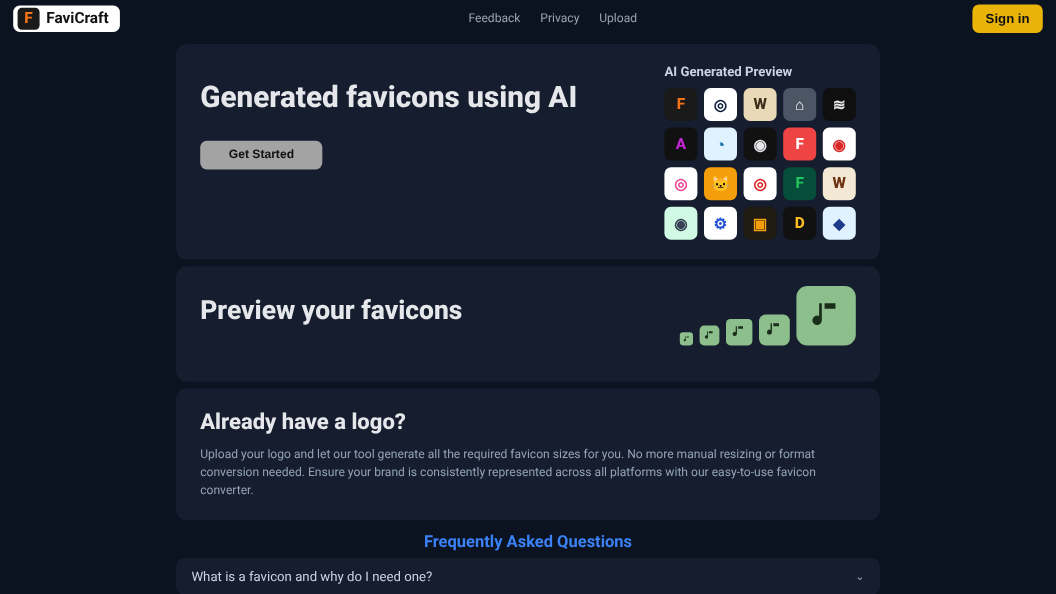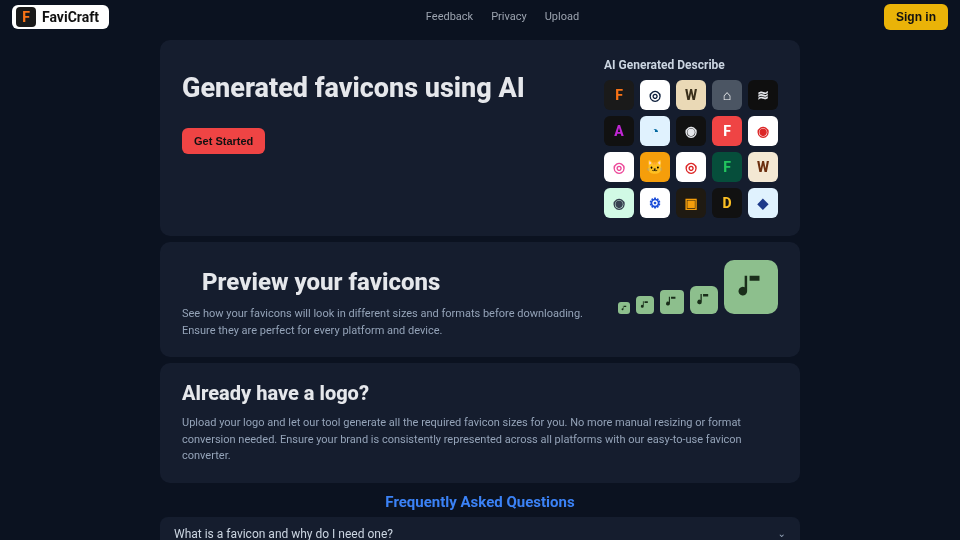--- a/index.html
+++ b/index.html
@@ -88,25 +88,25 @@
       margin-bottom: 10px;
       margin-top: 14px;
     }
     .hero p, .panel p {
       color: #94a3b8;
       font-size: 11px;
       line-height: 1.5;
       max-width: 420px;
     }
     .cta {
-      background: #ef4444;
+      background: #a3a3a3;
       color: #111;
       border: none;
       border-radius: 6px;
-      padding: 7px 12px;
+      padding: 7px 26px;
       font-weight: 700;
       font-size: 11px;
       margin-top: 14px;
       cursor: pointer;
     }
     .grid-label {
       color: #cbd5e1;
       font-size: 12px;
       font-weight: 700;
       margin-bottom: 8px;
@@ -131,21 +131,20 @@
       align-items: flex-start;
       min-height: 105px;
     }
     .preview-left { flex: 1; }
     .preview h2 {
       color: #e5e7eb;
       font-size: 24px;
       font-weight: 800;
       margin-bottom: 10px;
       margin-top: 8px;
-      margin-left: 20px;
     }
     .preview-icons {
       display: flex;
       align-items: flex-end;
       gap: 6px;
     }
     .pv {
       border-radius: 4px;
       display: flex;
       align-items: center;
@@ -205,21 +204,21 @@
   </nav>
   <button class="signin">Sign in</button>
 </div>
 
 <div class="panel hero">
   <div class="hero-left">
     <h1>Generated favicons using AI</h1>
     <button class="cta">Get Started</button>
   </div>
   <div>
-    <div class="grid-label">AI Generated Describe</div>
+    <div class="grid-label">AI Generated Preview</div>
     <div class="fav-grid" id="fav-grid">
         <div class="fav" style="background: rgb(26, 26, 26); color: rgb(249, 115, 22);">F</div>
         <div class="fav" style="background: rgb(255, 255, 255); color: rgb(11, 29, 58);">◎</div>
         <div class="fav" style="background: rgb(234, 217, 182); color: rgb(58, 47, 26);">W</div>
         <div class="fav" style="background: rgb(75, 85, 99); color: rgb(255, 255, 255);">⌂</div>
         <div class="fav" style="background: rgb(15, 15, 15); color: rgb(229, 231, 235);">≋</div>
         <div class="fav" style="background: rgb(17, 17, 17); color: rgb(192, 38, 211);">A</div>
         <div class="fav" style="background: rgb(224, 242, 254); color: rgb(3, 105, 161);">◔</div>
         <div class="fav" style="background: rgb(17, 17, 17); color: rgb(229, 231, 235);">◉</div>
         <div class="fav" style="background: rgb(239, 68, 68); color: rgb(255, 255, 255);">F</div>
@@ -234,21 +233,20 @@
         <div class="fav" style="background: rgb(31, 26, 18); color: rgb(245, 158, 11);">▣</div>
         <div class="fav" style="background: rgb(17, 17, 17); color: rgb(251, 191, 36);">D</div>
         <div class="fav" style="background: rgb(224, 242, 254); color: rgb(30, 58, 138);">◆</div>
       </div>
   </div>
 </div>
 
 <div class="panel preview">
   <div class="preview-left">
     <h2>Preview your favicons</h2>
-    <p>See how your favicons will look in different sizes and formats before downloading. Ensure they are perfect for every platform and device.</p>
   </div>
   <div class="preview-icons" id="preview-icons">
       <div class="pv s14" style="background: rgb(141, 191, 141);">
         <svg viewBox="0 0 24 24" fill="currentColor">
           <path d="M9 3v12.5a3.5 3.5 0 1 1-2-3.16V3h2zm2 0h8v4h-8V3z"></path>
         </svg>
       </div>
       <div class="pv s18" style="background: rgb(141, 191, 141);">
         <svg viewBox="0 0 24 24" fill="currentColor">
           <path d="M9 3v12.5a3.5 3.5 0 1 1-2-3.16V3h2zm2 0h8v4h-8V3z"></path>

